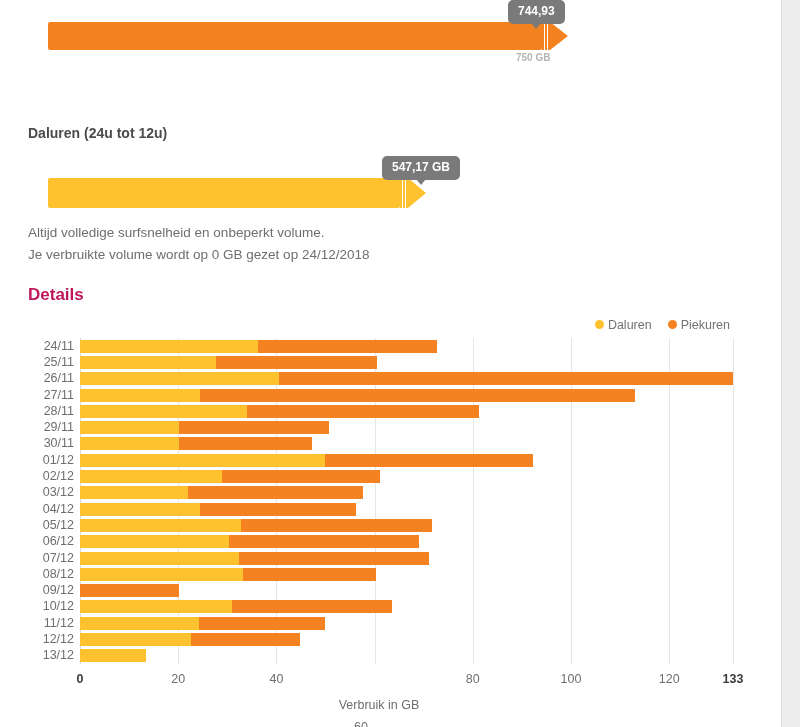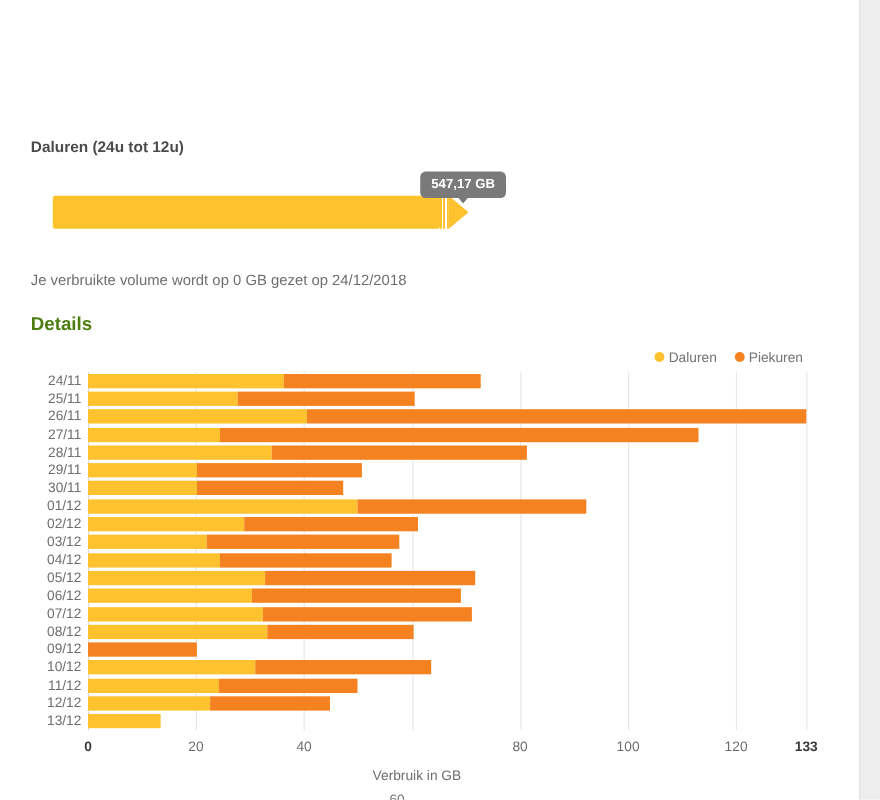--- a/index.html
+++ b/index.html
@@ -53,21 +53,21 @@
   }
 
   
   .para{
     position:absolute;font-size:13.5px;line-height:22px;color:#6d6e71;
   }
   .section-head{
     position:absolute;font-size:14px;font-weight:bold;color:#4a4b4d;
   }
   .details-head{
-    position:absolute;font-size:17px;font-weight:bold;color:#4d7c0f;
+    position:absolute;font-size:17px;font-weight:bold;color:#be185d;
   }
 
   
   .offwrap{position:absolute;left:0;top:160px;width:782px;height:60px;}
   .offbar{
     position:absolute;left:48px;top:18px;height:30px;
     background:#FDC22D;border-radius:2px;
   }
   .off-stripes{
     position:absolute;top:18px;height:30px;width:8px;
@@ -118,31 +118,39 @@
   .xtitle{
     position:absolute;left:0;width:782px;text-align:center;
     font-size:12.5px;color:#6d6e71;
   }
 </style>
 </head>
 <body>
 
 <div class="page">
 
+  <div class="peakwrap">
+    <div class="peakbar" id="peakbar" style="width: 494px;"></div>
+    <div class="peak-stripes" id="peakstripes" style="left: 542px;"></div>
+    <div class="peak-arrow" id="peakarrow" style="left: 550px;"></div>
+    <div class="tooltip" id="peaktip" style="left: 508px; top: 0px;">744,93</div>
+    <div class="cap-label" id="peakcap" style="left: 516px; top: 52px;">750 GB</div>
+  </div>
 
 
   <div class="section-head" style="left:28px;top:125px;">Daluren (24u tot 12u)</div>
 
   <div class="offwrap">
     <div class="offbar" id="offbar" style="width: 352px;"></div>
     <div class="off-stripes" id="offstripes" style="left: 400px;"></div>
     <div class="off-arrow" id="offarrow" style="left: 408px;"></div>
     <div class="tooltip" id="offtip" style="left: 382px; top: -4px;">547,17 GB</div>
   </div>
 
+  <p class="para" style="left:28px;top:222px;width:700px;margin:0;">Altijd volledige surfsnelheid en onbeperkt volume.</p>
   <p class="para" style="left:28px;top:244px;width:700px;margin:0;">Je verbruikte volume wordt op 0 GB gezet op 24/12/2018</p>
 
   <div class="details-head" style="left:28px;top:285px;">Details</div>
 
   <div class="legend">
     <span class="li"><span class="dot dal"></span><span>Daluren</span></span><span class="li"><span class="dot piek"></span><span>Piekuren</span></span>
   </div>
 
   <div class="chart">
     <div class="ylab-wrap" id="ylabs">

